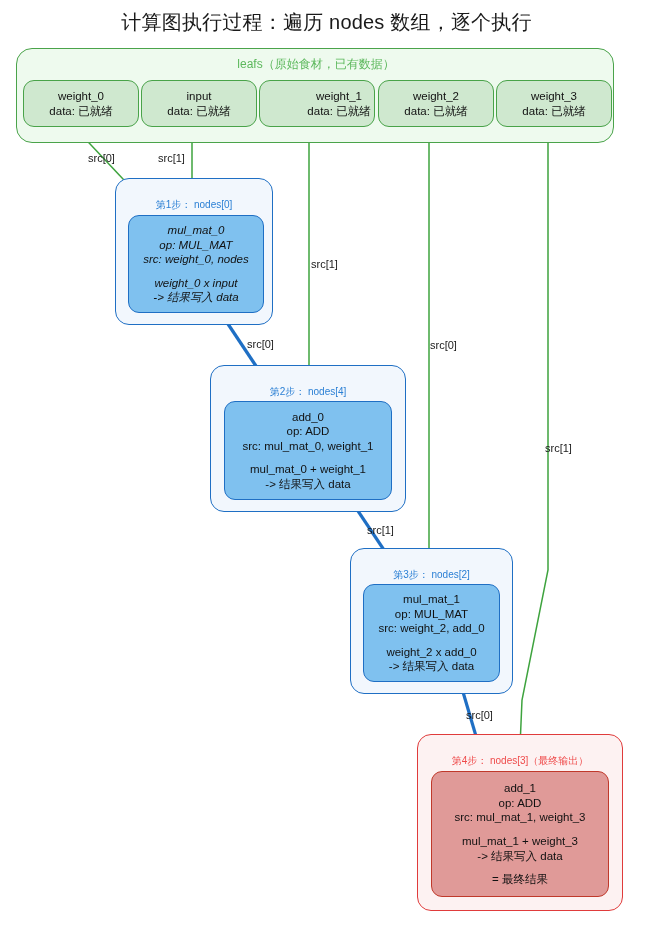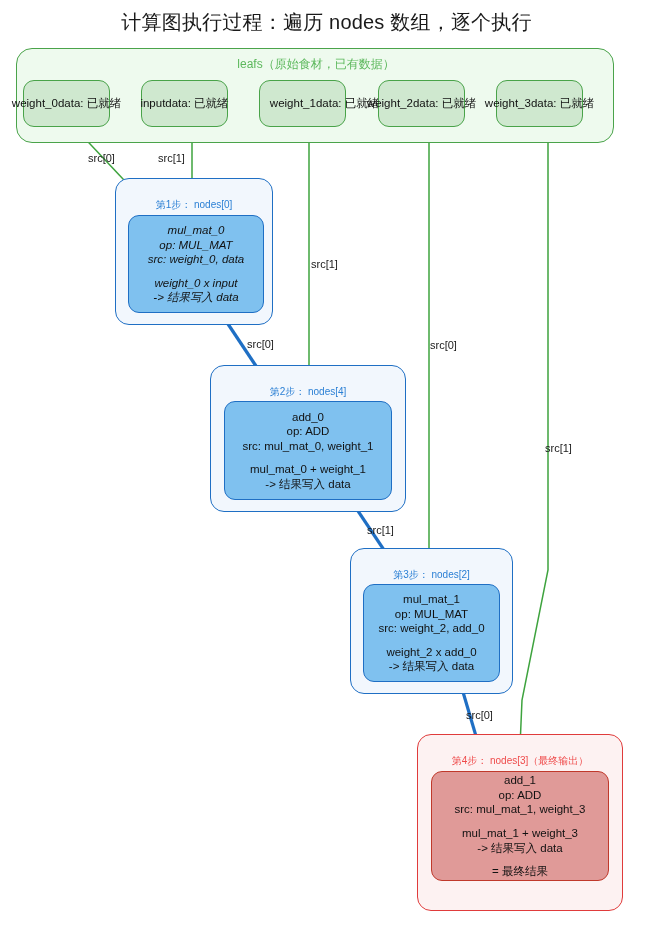--- a/index.html
+++ b/index.html
@@ -56,28 +56,28 @@
     left: 0;
     top: 7px;
     width: 598px;
     text-align: center;
     font-size: 12px;
     color: #5cb85c;
   }
   .leaf-node {
     position: absolute;
     top: 80px;
-    width: 87px;
+    width: 116px;
     height: 47px;
     border: 1.4px solid #49a349;
     border-radius: 11px;
     background: #cfe8cf;
     box-sizing: border-box;
     display: flex;
-    flex-direction: row;
+    flex-direction: column;
     align-items: center;
     justify-content: center;
     line-height: 1.24;
     font-size: 11.5px;
     color: #111;
   }
   .leaf-node span { display: block; white-space: nowrap; }
 
   
   .cluster-step {
@@ -204,21 +204,21 @@
     <span>weight_3</span>
     <span>data: 已就绪</span>
   </div>
 
   <div class="cluster-step blue" style="left:115px; top:178px; width:158px; height:147px;">
     <div class="cluster-step-label">第1步： nodes[0]</div>
   </div>
   <div class="op-node blue" style="left:128px; top:215px; width:136px; height:98px;font-style:italic;">
     <span>mul_mat_0</span>
     <span>op: MUL_MAT</span>
-    <span>src: weight_0, data</span>
+    <span>src: weight_0, nodes</span>
     <span class="gap"></span>
     <span>weight_0 x input</span>
     <span>-&gt; 结果写入 data</span>
   </div>
 
   <div class="cluster-step blue" style="left:210px; top:365px; width:196px; height:147px;">
     <div class="cluster-step-label">第2步： nodes[4]</div>
   </div>
   <div class="op-node blue" style="left:224px; top:401px; width:168px; height:99px;">
     <span>add_0</span>
@@ -237,21 +237,21 @@
     <span>op: MUL_MAT</span>
     <span>src: weight_2, add_0</span>
     <span class="gap"></span>
     <span>weight_2 x add_0</span>
     <span>-&gt; 结果写入 data</span>
   </div>
 
   <div class="cluster-step red" style="left:417px; top:734px; width:206px; height:177px;">
     <div class="cluster-step-label">第4步： nodes[3]（最终输出）</div>
   </div>
-  <div class="op-node red" style="left:431px; top:771px; width:178px; height:110px;justify-content:center;">
+  <div class="op-node red" style="left:431px; top:771px; width:178px; height:126px;justify-content:center;">
     <span>add_1</span>
     <span>op: ADD</span>
     <span>src: mul_mat_1, weight_3</span>
     <span class="gap"></span>
     <span>mul_mat_1 + weight_3</span>
     <span>-&gt; 结果写入 data</span>
     <span class="gap"></span>
     <span>= 最终结果</span>
   </div>
 

